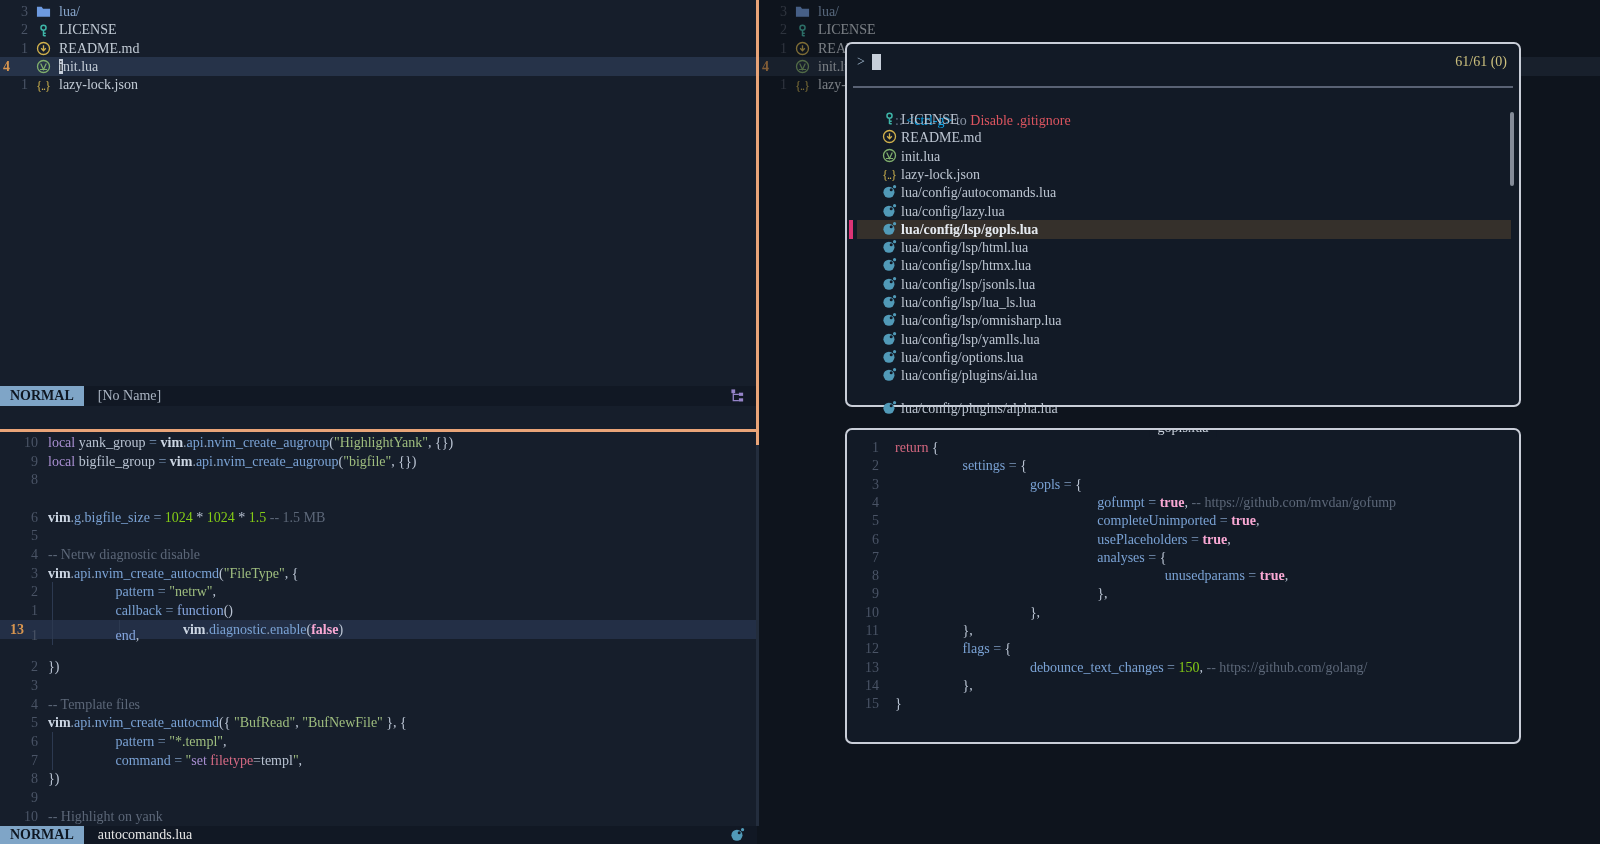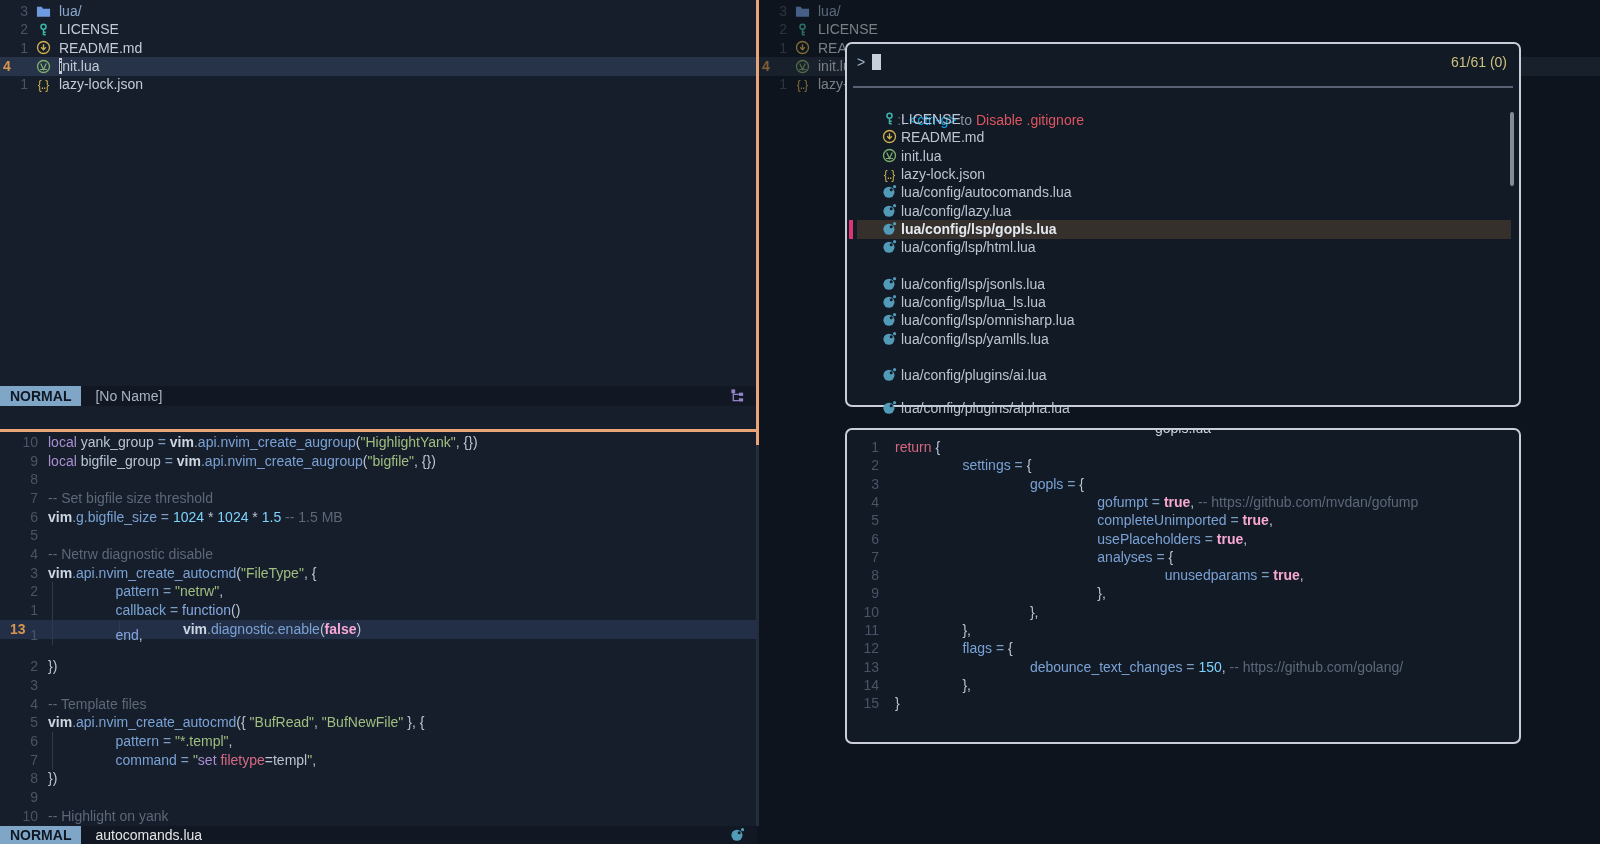--- a/index.html
+++ b/index.html
@@ -1,20 +1,20 @@
 <!DOCTYPE html>
 <html><head>
 <meta charset="utf-8">
 <style>
   * { margin:0; padding:0; box-sizing:border-box; }
   html,body { background:#0e141d; }
   .screen {
     position:relative; width:1600px; height:844px; overflow:hidden;
     background:#0e141d;
-    font-family:Liberation Sans, sans-serif;
+    font-family:Liberation Serif, serif;
     font-size:14px; color:#b9c3d2;
   }
   
   .pane-left { position:absolute; left:0; top:0; width:757px; height:844px; background:#161e2b; }
   .explorer-rows { position:absolute; left:0; top:0; width:100%; }
   .ex-row { position:absolute; left:0; width:100%; height:19px; line-height:19px; white-space:pre; }
   .ex-row.cursorline { background:#263349; }
   .ex-ln { display:inline-block; width:28px; text-align:right; color:#4a5466; vertical-align:top; }
   .ex-row.cursorline .ex-ln { width:28px; text-align:left; padding-left:3px; color:#d7954f; font-weight:bold; }
   .ex-icon { display:inline-block; width:16px; margin-left:7px; text-align:center; vertical-align:middle; }
@@ -46,21 +46,21 @@
   .code-row { position:absolute; left:0; width:100%; height:19px; line-height:19px; white-space:pre; }
   .code-row.cursorline { background:#232f46; }
   .ln { display:inline-block; width:38px; text-align:right; color:#4a5466; vertical-align:top; }
   .code-row.cursorline .ln { text-align:left; padding-left:10px; color:#d7954f; font-weight:bold; }
   .code-text { margin-left:10px; }
   .guide { position:absolute; top:0; width:1px; height:100%; background:#2c3950; }
 
   .sg-kw { color:#a98fd2; } .sg-kw2 { color:#86a7e0; } .sg-ret { color:#d4677f; }
   .sg-f { color:#7aa2d4; } .sg-b { color:#ccd6e3; font-weight:bold; } .sg-p { color:#8a98ab; }
   .sg-t { color:#b9c3d2; } .sg-op { color:#7e9cc0; } .sg-s { color:#9fbe7f; }
-  .sg-num { color:#7dd3fc; } .sg-bool { color:#f9a8d4; font-weight:bold; }
+  .sg-num { color:#84cc16; } .sg-bool { color:#f9a8d4; font-weight:bold; }
   .sg-c { color:#5c6778; } .sg-vs { color:#a98fd2; } .sg-vf { color:#d66a84; }
 
   
   .pane-right { position:absolute; left:759px; top:0; width:841px; height:826px; background:#0e141d; overflow:hidden; }
   .pane-right .explorer-rows { filter:brightness(0.62) saturate(0.9); }
   .sl-term-text { margin-left:12px; color:#8b96a6; white-space:pre; }
 
   
   .float { position:absolute; background:#121a26; border:2px solid #c9ced8; border-radius:7px; z-index:10; }
   .picker { left:845px; top:42px; width:676px; height:365px; }
@@ -128,21 +128,20 @@
             </svg></span>
         </span>
     </div>
 
     <div class="gap-line"></div>
 
     <div class="code-rows" id="code">
         <div class="code-row" style="top:0px"><span class="ln">10</span><span class="code-text" style="padding-left:0px"><span class="sg-kw">local</span><span class="sg-t"> yank_group </span><span class="sg-op">=</span><span class="sg-t"> </span><span class="sg-b">vim</span><span class="sg-p">.</span><span class="sg-f">api</span><span class="sg-p">.</span><span class="sg-f">nvim_create_augroup</span><span class="sg-t">(</span><span class="sg-s">"HighlightYank"</span><span class="sg-t">, {})</span></span></div>
         <div class="code-row" style="top:18.68px"><span class="ln">9</span><span class="code-text" style="padding-left:0px"><span class="sg-kw">local</span><span class="sg-t"> bigfile_group </span><span class="sg-op">=</span><span class="sg-t"> </span><span class="sg-b">vim</span><span class="sg-p">.</span><span class="sg-f">api</span><span class="sg-p">.</span><span class="sg-f">nvim_create_augroup</span><span class="sg-t">(</span><span class="sg-s">"bigfile"</span><span class="sg-t">, {})</span></span></div>
         <div class="code-row" style="top:37.36px"><span class="ln">8</span><span class="code-text" style="padding-left:0px"></span></div>
-        <div class="code-row" style="top:56.04px"><span class="ln">7</span><span class="code-text" style="padding-left:0px"><span class="sg-c">-- Set bigfile size threshold</span></span></div>
         <div class="code-row" style="top:74.72px"><span class="ln">6</span><span class="code-text" style="padding-left:0px"><span class="sg-b">vim</span><span class="sg-p">.</span><span class="sg-f">g</span><span class="sg-p">.</span><span class="sg-f">bigfile_size</span><span class="sg-t"> </span><span class="sg-op">=</span><span class="sg-t"> </span><span class="sg-num">1024</span><span class="sg-t"> * </span><span class="sg-num">1024</span><span class="sg-t"> * </span><span class="sg-num">1.5</span><span class="sg-c"> -- 1.5 MB</span></span></div>
         <div class="code-row" style="top:93.4px"><span class="ln">5</span><span class="code-text" style="padding-left:0px"></span></div>
         <div class="code-row" style="top:112.08px"><span class="ln">4</span><span class="code-text" style="padding-left:0px"><span class="sg-c">-- Netrw diagnostic disable</span></span></div>
         <div class="code-row" style="top:130.76px"><span class="ln">3</span><span class="code-text" style="padding-left:0px"><span class="sg-b">vim</span><span class="sg-p">.</span><span class="sg-f">api</span><span class="sg-p">.</span><span class="sg-f">nvim_create_autocmd</span><span class="sg-t">(</span><span class="sg-s">"FileType"</span><span class="sg-t">, {</span></span></div>
         <div class="code-row" style="top:149.44px"><div class="guide" style="left:52px"></div><span class="ln">2</span><span class="code-text" style="padding-left:67.44px"><span class="sg-f">pattern</span><span class="sg-t"> </span><span class="sg-op">=</span><span class="sg-t"> </span><span class="sg-s">"netrw"</span><span class="sg-t">,</span></span></div>
         <div class="code-row" style="top:168.12px"><div class="guide" style="left:52px"></div><span class="ln">1</span><span class="code-text" style="padding-left:67.44px"><span class="sg-f">callback</span><span class="sg-t"> </span><span class="sg-op">=</span><span class="sg-t"> </span><span class="sg-kw2">function</span><span class="sg-t">()</span></span></div>
         <div class="code-row cursorline" style="top:186.8px"><div class="guide" style="left:52px"></div><div class="guide" style="left:119.44px"></div><span class="ln">13</span><span class="code-text" style="padding-left:134.88px"><span class="sg-b">vim</span><span class="sg-p">.</span><span class="sg-f">diagnostic</span><span class="sg-p">.</span><span class="sg-f">enable</span><span class="sg-t">(</span><span class="sg-bool">false</span><span class="sg-t">)</span></span></div>
         <div class="code-row" style="top:193px"><div class="guide" style="left:52px"></div><span class="ln">1</span><span class="code-text" style="padding-left:67.44px"><span class="sg-kw2">end</span><span class="sg-t">,</span></span></div>
         <div class="code-row" style="top:224.16px"><span class="ln">2</span><span class="code-text" style="padding-left:0px"><span class="sg-t">})</span></span></div>
         <div class="code-row" style="top:242.84px"><span class="ln">3</span><span class="code-text" style="padding-left:0px"></span></div>
@@ -242,40 +241,50 @@
         <div class="pk-item selected" style="top:109.80000000000001px"><div class="pk-hl"></div><div class="pk-bar"></div><span class="pk-icon"><span class="icon"><svg class="ic" viewBox="0 0 16 16">
                 <circle cx="7.4" cy="8.8" r="5.9" fill="#519ab8"></circle>
                 <circle cx="13.4" cy="2.8" r="1.7" fill="#519ab8"></circle>
                 <circle cx="9.8" cy="6.2" r="1.6" fill="#121a26"></circle>
               </svg></span></span><span class="pk-label">lua/config/lsp/gopls.lua</span></div>
         <div class="pk-item" style="top:128.1px"><span class="pk-icon"><span class="icon"><svg class="ic" viewBox="0 0 16 16">
                 <circle cx="7.4" cy="8.8" r="5.9" fill="#519ab8"></circle>
                 <circle cx="13.4" cy="2.8" r="1.7" fill="#519ab8"></circle>
                 <circle cx="9.8" cy="6.2" r="1.6" fill="#121a26"></circle>
               </svg></span></span><span class="pk-label">lua/config/lsp/html.lua</span></div>
+        <div class="pk-item" style="top:146.4px"><span class="pk-icon"><span class="icon"><svg class="ic" viewBox="0 0 16 16">
+                <circle cx="7.4" cy="8.8" r="5.9" fill="#519ab8"></circle>
+                <circle cx="13.4" cy="2.8" r="1.7" fill="#519ab8"></circle>
+                <circle cx="9.8" cy="6.2" r="1.6" fill="#121a26"></circle>
+              </svg></span></span><span class="pk-label">lua/config/lsp/htmx.lua</span></div>
         <div class="pk-item" style="top:164.70000000000002px"><span class="pk-icon"><span class="icon"><svg class="ic" viewBox="0 0 16 16">
                 <circle cx="7.4" cy="8.8" r="5.9" fill="#519ab8"></circle>
                 <circle cx="13.4" cy="2.8" r="1.7" fill="#519ab8"></circle>
                 <circle cx="9.8" cy="6.2" r="1.6" fill="#121a26"></circle>
               </svg></span></span><span class="pk-label">lua/config/lsp/jsonls.lua</span></div>
         <div class="pk-item" style="top:183px"><span class="pk-icon"><span class="icon"><svg class="ic" viewBox="0 0 16 16">
                 <circle cx="7.4" cy="8.8" r="5.9" fill="#519ab8"></circle>
                 <circle cx="13.4" cy="2.8" r="1.7" fill="#519ab8"></circle>
                 <circle cx="9.8" cy="6.2" r="1.6" fill="#121a26"></circle>
               </svg></span></span><span class="pk-label">lua/config/lsp/lua_ls.lua</span></div>
         <div class="pk-item" style="top:201.3px"><span class="pk-icon"><span class="icon"><svg class="ic" viewBox="0 0 16 16">
                 <circle cx="7.4" cy="8.8" r="5.9" fill="#519ab8"></circle>
                 <circle cx="13.4" cy="2.8" r="1.7" fill="#519ab8"></circle>
                 <circle cx="9.8" cy="6.2" r="1.6" fill="#121a26"></circle>
               </svg></span></span><span class="pk-label">lua/config/lsp/omnisharp.lua</span></div>
         <div class="pk-item" style="top:219.60000000000002px"><span class="pk-icon"><span class="icon"><svg class="ic" viewBox="0 0 16 16">
                 <circle cx="7.4" cy="8.8" r="5.9" fill="#519ab8"></circle>
                 <circle cx="13.4" cy="2.8" r="1.7" fill="#519ab8"></circle>
                 <circle cx="9.8" cy="6.2" r="1.6" fill="#121a26"></circle>
               </svg></span></span><span class="pk-label">lua/config/lsp/yamlls.lua</span></div>
+        <div class="pk-item" style="top:237.9px"><span class="pk-icon"><span class="icon"><svg class="ic" viewBox="0 0 16 16">
+                <circle cx="7.4" cy="8.8" r="5.9" fill="#519ab8"></circle>
+                <circle cx="13.4" cy="2.8" r="1.7" fill="#519ab8"></circle>
+                <circle cx="9.8" cy="6.2" r="1.6" fill="#121a26"></circle>
+              </svg></span></span><span class="pk-label">lua/config/options.lua</span></div>
         <div class="pk-item" style="top:256.2px"><span class="pk-icon"><span class="icon"><svg class="ic" viewBox="0 0 16 16">
                 <circle cx="7.4" cy="8.8" r="5.9" fill="#519ab8"></circle>
                 <circle cx="13.4" cy="2.8" r="1.7" fill="#519ab8"></circle>
                 <circle cx="9.8" cy="6.2" r="1.6" fill="#121a26"></circle>
               </svg></span></span><span class="pk-label">lua/config/plugins/ai.lua</span></div>
         <div class="pk-item" style="top:289px"><span class="pk-icon"><span class="icon"><svg class="ic" viewBox="0 0 16 16">
                 <circle cx="7.4" cy="8.8" r="5.9" fill="#519ab8"></circle>
                 <circle cx="13.4" cy="2.8" r="1.7" fill="#519ab8"></circle>
                 <circle cx="9.8" cy="6.2" r="1.6" fill="#121a26"></circle>
               </svg></span></span><span class="pk-label">lua/config/plugins/alpha.lua</span></div>

